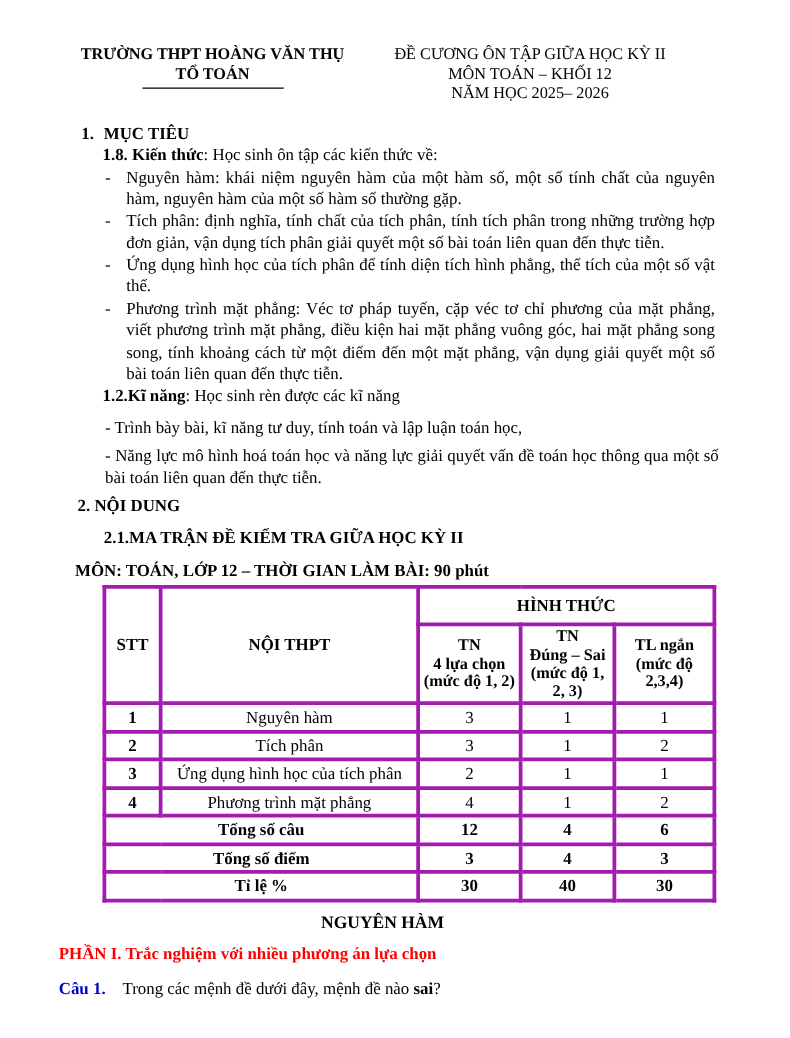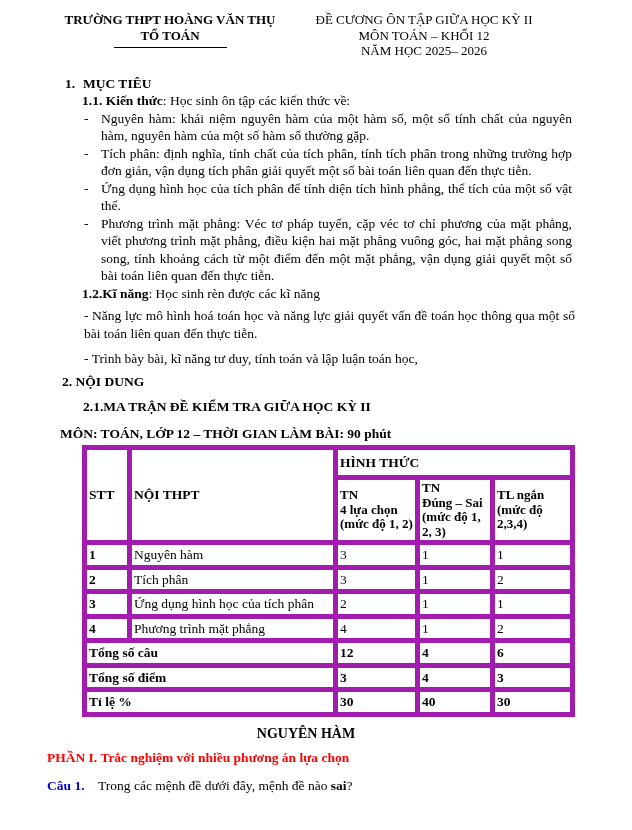--- a/index.html
+++ b/index.html
@@ -13,21 +13,21 @@
     width:632px;height:830px;
     font-family:"Liberation Serif","DejaVu Serif",serif;
     color:var(--ink);
     font-size:13.5px;
     line-height:17.5px;
     overflow:hidden;
   }
   .page{width:632px;height:830px;background:#fff;position:relative;}
 
   
-  .header{display:flex;padding:12px 0 0 55px;}
+  .header{display:flex;padding:35px 0 0 55px;}
   .header-left{width:230px;text-align:center;font-weight:bold;line-height:15.5px;font-size:13px;}
   .header-rule{width:113px;border-top:1.5px solid #000;margin:4px auto 0;height:0;}
   .header-right{width:232px;margin-left:23px;text-align:center;font-weight:normal;line-height:15.5px;font-size:13px;}
 
   
   .s1-heading{margin:16px 0 0 65px;font-weight:bold;}
   .s1-num{display:inline-block;width:18px;}
   .p-kien-thuc{margin-left:82px;}
   .p-kien-thuc b{font-weight:bold;}
   .bullet{display:flex;margin-left:84px;width:488px;}
@@ -44,22 +44,22 @@
   .table-caption{margin:9px 0 0 60px;font-weight:bold;}
 
   table.matrix{
     border-collapse:collapse;
     margin:3px 0 0 82px;
     table-layout:fixed;
     width:488px;
     border:1.5px solid #000;
   }
   table.matrix td{
-    border:5px solid #a21caf;
-    text-align:left;
+    border:3px solid #a21caf;
+    text-align:center;
     vertical-align:middle;
     padding:1px 2px;
   }
   td.th{font-weight:bold;}
   td.format-head{height:30px;}
   td.subhead{
     height:60px;
     font-weight:bold;
     font-size:13px;
     line-height:14.5px;
@@ -94,21 +94,21 @@
       <div>MÔN TOÁN – KHỐI 12</div>
       <div>NĂM HỌC 2025– 2026</div>
     </div>
   </div>
 
   <div class="s1-heading">
     <span class="s1-num">1.</span><span>MỤC TIÊU</span>
   </div>
 
   <p class="p-kien-thuc">
-    <b>1.1. Kiến thức</b><span>: Học sinh ôn tập các kiến thức về:</span>
+    <b>1.8. Kiến thức</b><span>: Học sinh ôn tập các kiến thức về:</span>
   </p>
 
   <div class="bullet">
     <span class="dash">-</span>
     <span class="btxt">Nguyên hàm: khái niệm nguyên hàm của một hàm số, một số tính chất của nguyên hàm, nguyên hàm của một số hàm số thường gặp.</span>
   </div>
   <div class="bullet">
     <span class="dash">-</span>
     <span class="btxt">Tích phân: định nghĩa, tính chất của tích phân, tính tích phân trong những trường hợp đơn giản, vận dụng tích phân giải quyết một số bài toán liên quan đến thực tiễn.</span>
   </div>
@@ -117,22 +117,22 @@
     <span class="btxt">Ứng dụng hình học của tích phân để tính diện tích hình phẳng, thể tích của một số vật thể.</span>
   </div>
   <div class="bullet">
     <span class="dash">-</span>
     <span class="btxt">Phương trình mặt phẳng: Véc tơ pháp tuyến, cặp véc tơ chỉ phương của mặt phẳng, viết phương trình mặt phẳng, điều kiện hai mặt phẳng vuông góc, hai mặt phẳng song song, tính khoảng cách từ một điểm đến một mặt phẳng, vận dụng giải quyết một số bài toán liên quan đến thực tiễn.</span>
   </div>
 
   <p class="p-ki-nang">
     <b>1.2.Kĩ năng</b><span>: Học sinh rèn được các kĩ năng</span>
   </p>
+  <p class="skill skill-1">- Trình bày bài, kĩ năng tư duy, tính toán và lập luận toán học,</p>
   <p class="skill skill-2">- Năng lực mô hình hoá toán học và năng lực giải quyết vấn đề toán học thông qua một số bài toán liên  quan đến thực tiễn.</p>
-  <p class="skill skill-1">- Trình bày bài, kĩ năng tư duy, tính toán và lập luận toán học,</p>
 
   <div class="s2-heading">2. NỘI DUNG</div>
   <div class="s21-heading">2.1.MA TRẬN ĐỀ KIỂM TRA GIỮA HỌC KỲ II</div>
   <div class="table-caption">MÔN: TOÁN, LỚP 12 – THỜI GIAN LÀM BÀI: 90 phút</div>
 
   <table class="matrix">
     <colgroup>
       <col style="width:45px">
         <col style="width:206px">
         <col style="width:82px">

